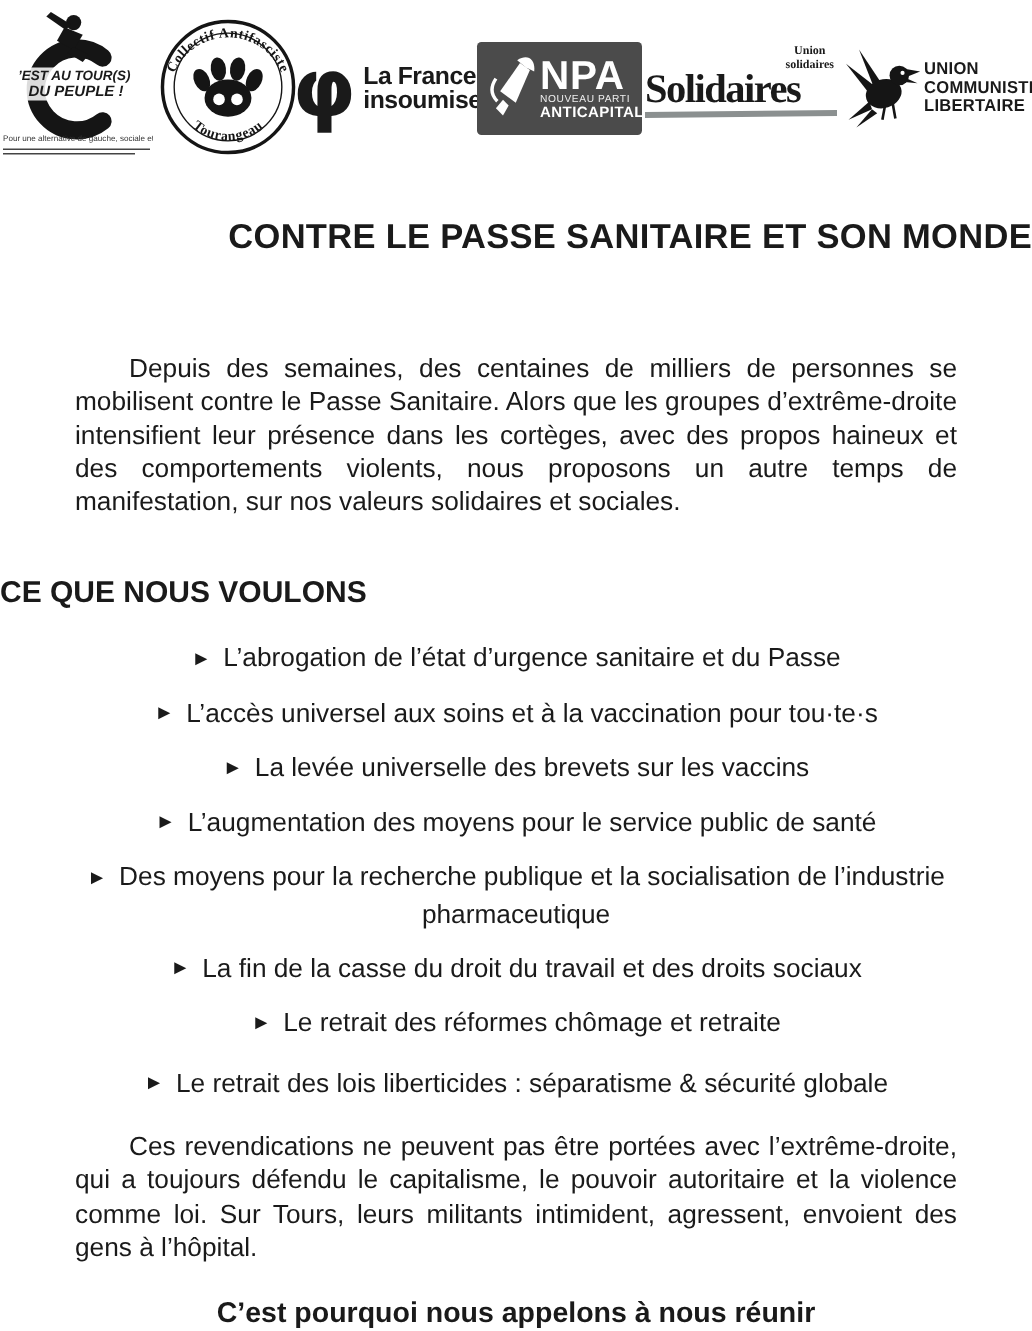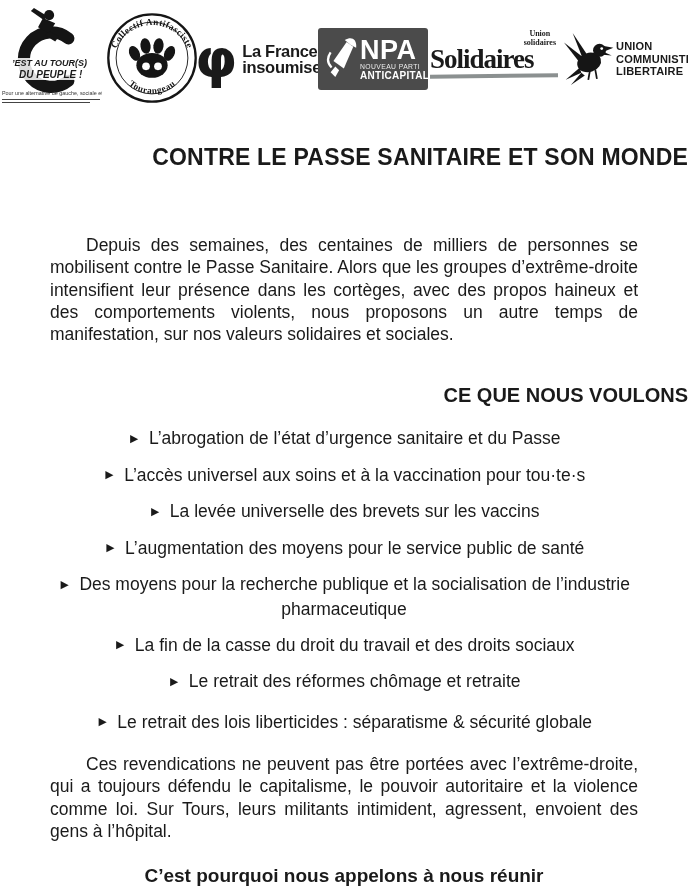--- a/index.html
+++ b/index.html
@@ -7,21 +7,21 @@
   body { width:688px; font-family:"Liberation Sans", sans-serif; color:#1a1a1a; }
   .page { width:688px; height:887px; background:#fff; overflow:hidden; position:relative; }
 
   
   .logo-bar { height:112px; display:flex; align-items:center; gap:2px; padding:6px 2px 0 2px; }
   .logo { flex:0 0 auto; position:relative; }
 
   
   .logo-tours { width:102px; height:102px; }
   .logo-tours svg { position:absolute; left:2px; top:0; }
-  .tours-text { position:absolute; left:8px; top:50px; font-style:italic; font-weight:bold;
+  .tours-text { position:absolute; left:8px; top:37px; font-style:italic; font-weight:bold;
                 background:rgba(255,255,255,0.85); padding:0 2px; line-height:11px; white-space:nowrap; }
   .tours-line1 { font-size:9px; display:block; }
   .tours-line2 { font-size:10px; display:block; margin-left:7px; }
   .tours-tagline { position:absolute; left:0; top:82px; width:100px; font-size:5.4px; white-space:nowrap;
                    overflow:hidden; color:#333; }
   .tours-rule { position:absolute; left:0; height:0; border-top:1px solid #444; }
   .rule1 { top:91px; width:98px; } .rule2 { top:94px; width:88px; }
 
   
   .logo-paw { width:92px; height:94px; }
@@ -49,21 +49,21 @@
   .solidaires-bar { margin-top:1px; height:4px; width:128px; background:#8b9090; transform:skewY(-0.6deg); }
 
   
   .logo-ucl { width:128px; height:72px; display:flex; align-items:center; }
   .ucl-bird { flex:0 0 52px; height:66px; }
   .ucl-text { font-weight:bold; font-size:11.5px; line-height:12.5px; letter-spacing:0.2px; transform:scaleX(0.96); transform-origin:left; }
 
   
   .doc-title { margin-top:32px; text-align:right; font-size:23px; font-weight:bold; letter-spacing:0.2px; }
   .intro { margin:63px 50px 0; font-size:17.5px; line-height:22.3px; text-align:justify; text-indent:36px; }
-  .section-heading { margin-top:39px; text-align:right; font-size:20px; font-weight:bold; }
+  .section-heading { margin-top:39px; text-align:left; font-size:20px; font-weight:bold; }
   .demands { margin-top:20px; font-size:17.5px; line-height:22.4px; text-align:center; }
   .demand-item { max-width:580px; margin:12px auto; }
   .group2 { margin-top:14px; } .group3 { margin-top:16px; }
   .bullet-icon { font-size:13.5px; margin-right:8px; position:relative; top:-1.5px; }
   .warning { margin:18px 50px 0; font-size:17.5px; line-height:22.3px; text-align:justify; text-indent:36px; }
   .closing { margin-top:22px; text-align:center; font-size:19px; font-weight:bold; line-height:23.5px; }
 </style>
 </head>
 <body>
 

